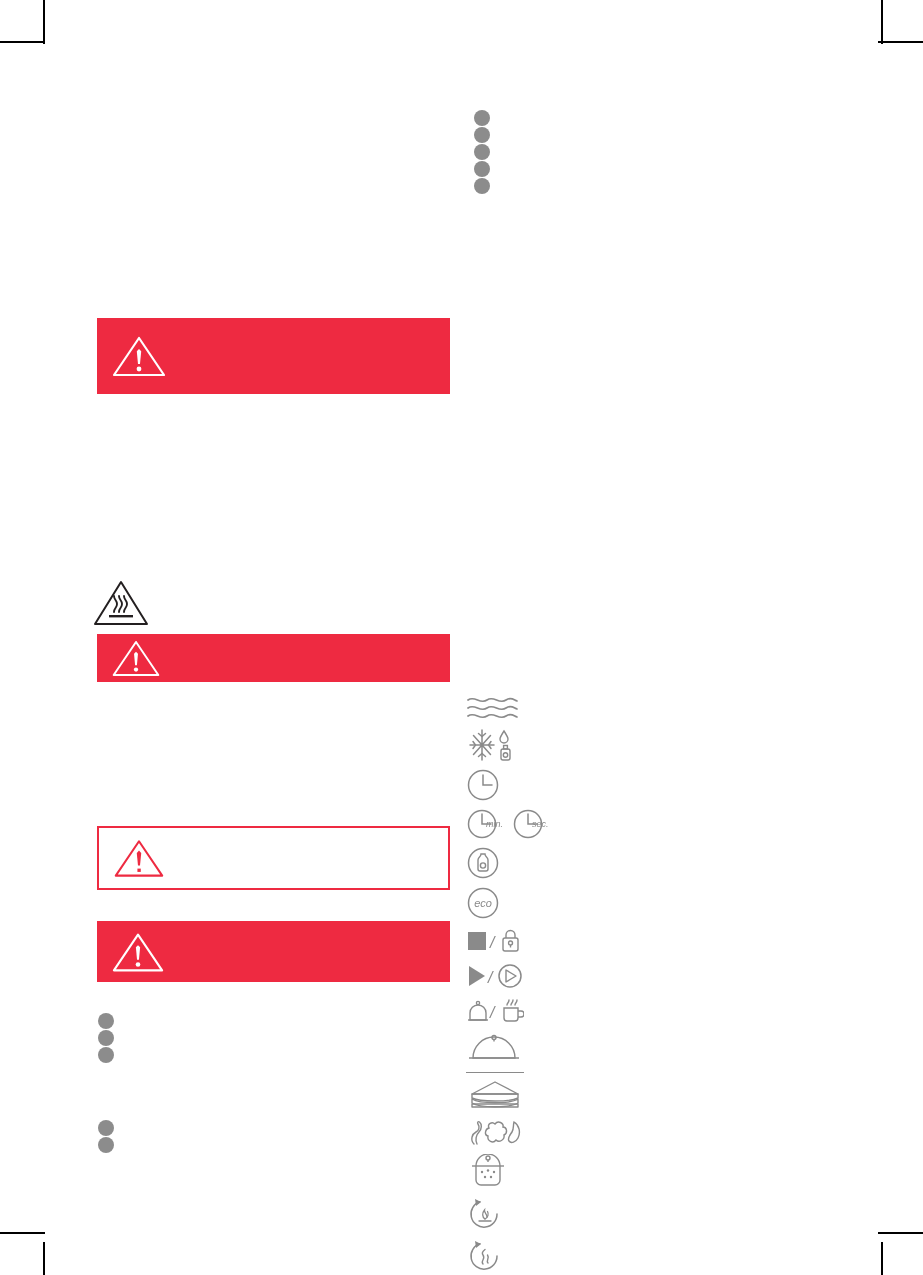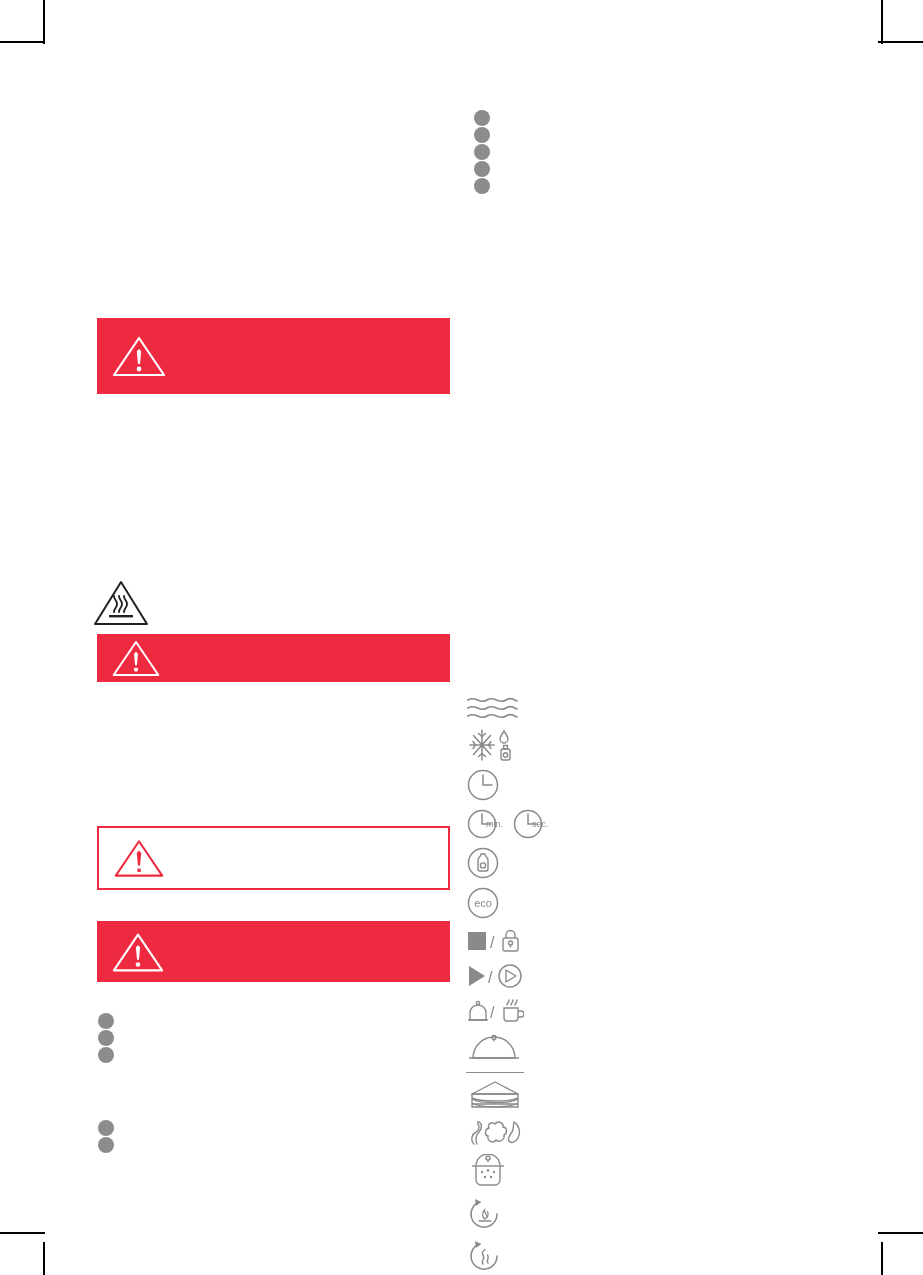--- a/index.html
+++ b/index.html
@@ -1,18 +1,18 @@
 <!DOCTYPE html>
 <html><head>
 <meta charset="utf-8">
 <style>
   html,body{margin:0;padding:0;background:#ffffff;}
   body{width:923px;height:1275px;position:relative;overflow:hidden;
        font-family:"Liberation Sans",sans-serif;color:#231f20;}
-  .page{position:absolute;inset:0;}
+  .page{position:absolute;inset:0;font-style:italic;}
 
   
   .crop{position:absolute;background:#000;}
   .crop.v{width:2px;height:44px;}
   .crop.h{height:2px;width:45px;}
 
   
   .bullet{position:absolute;width:16px;height:16px;border-radius:50%;
           background:#8c8c8c;}
 

